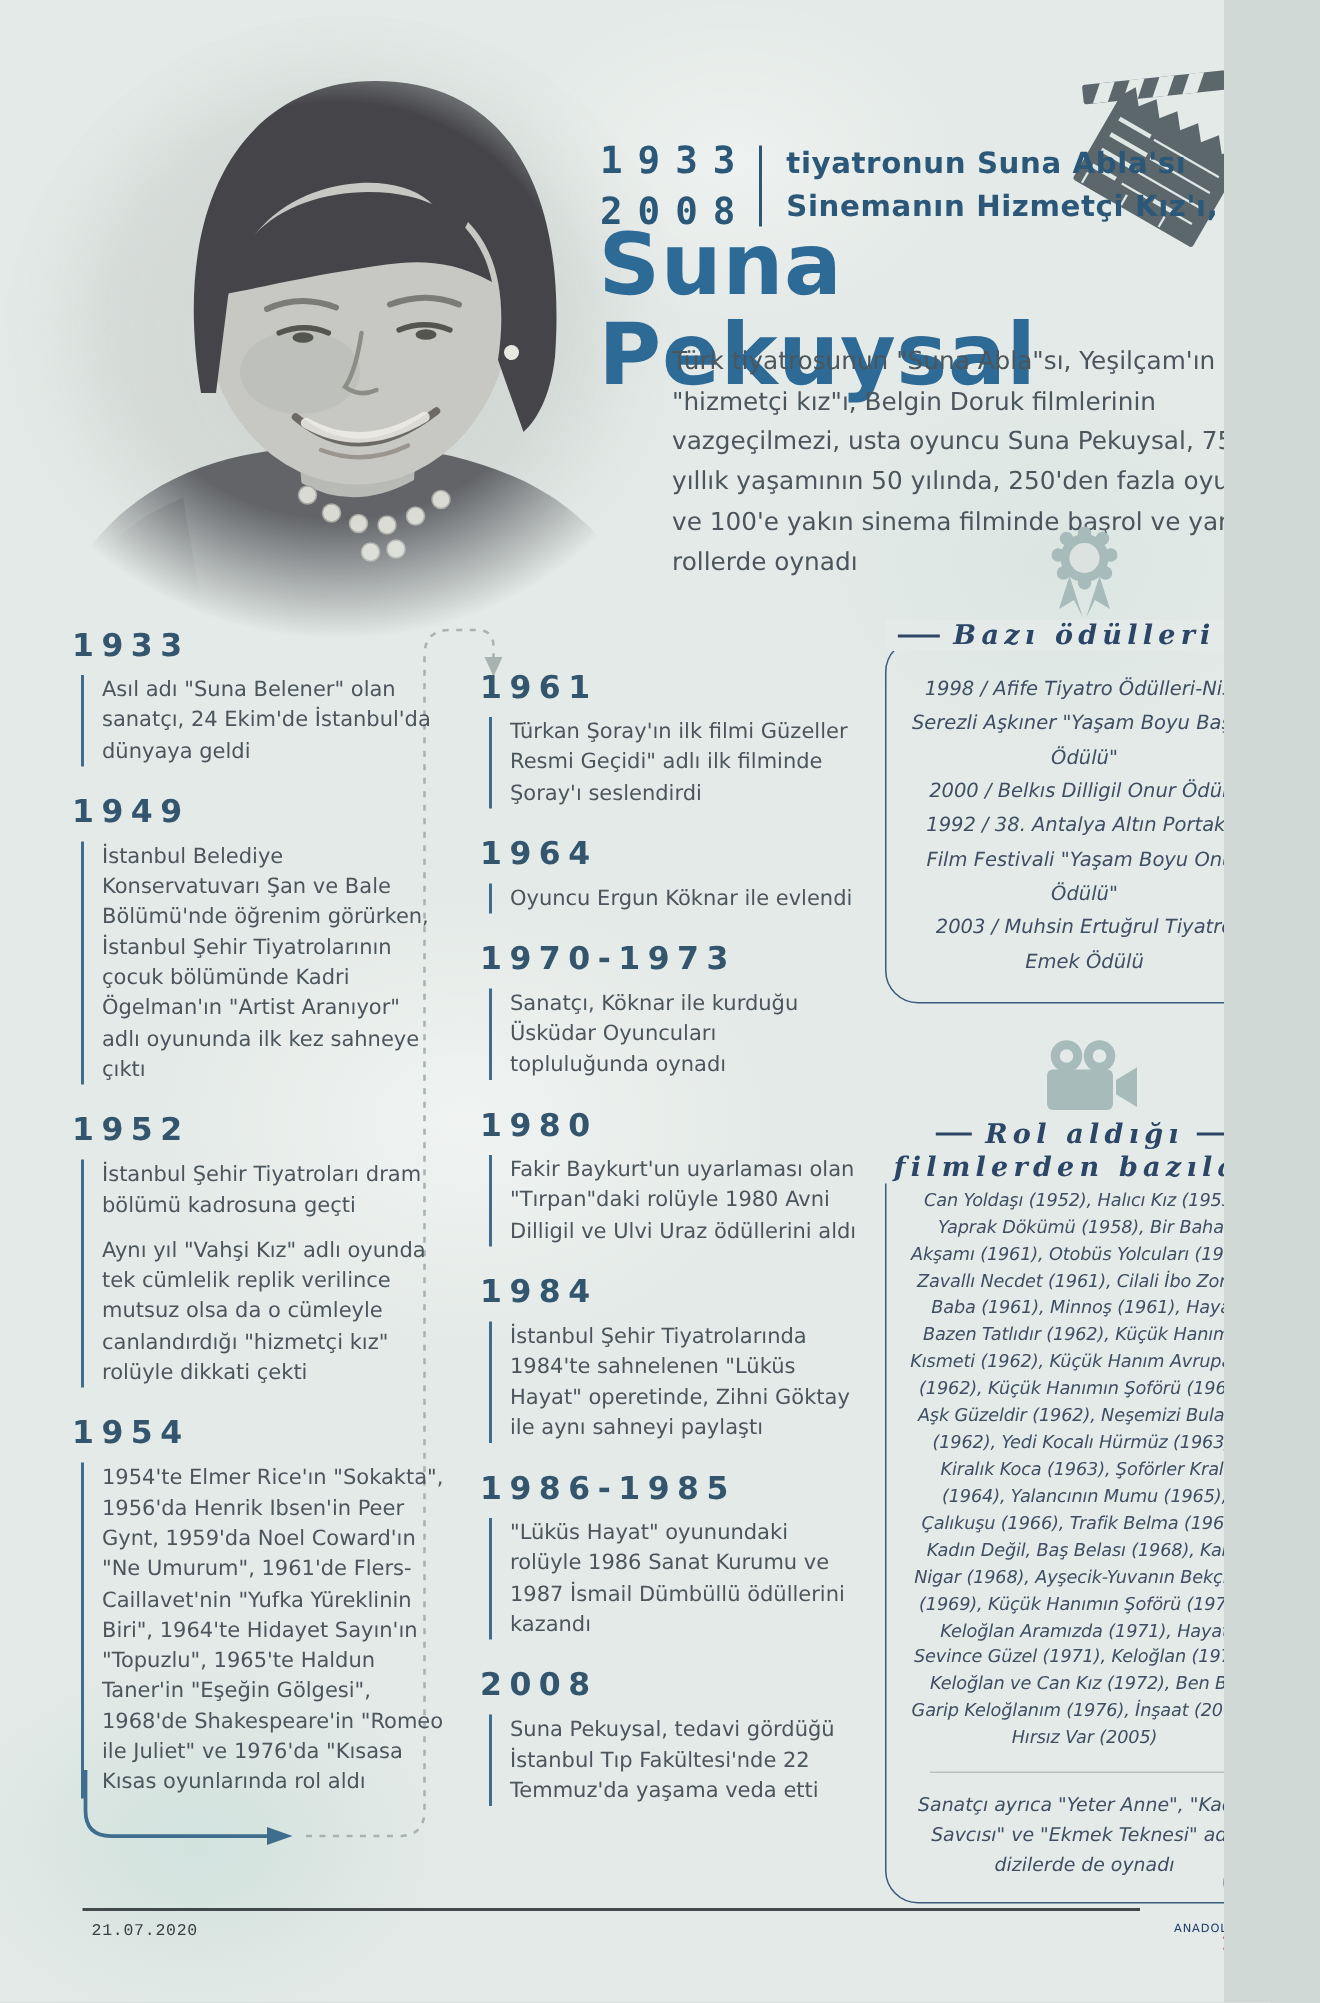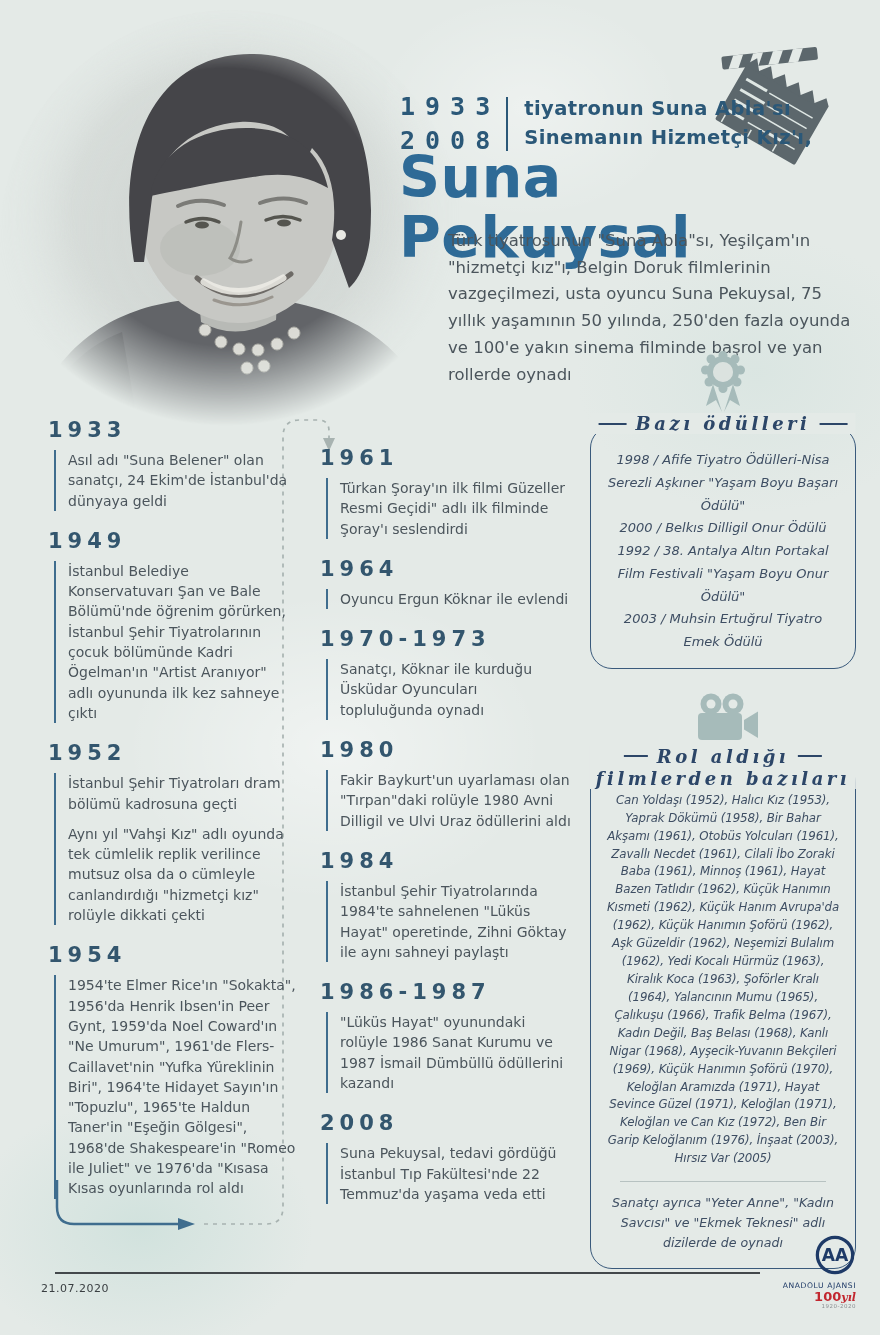--- a/index.html
+++ b/index.html
@@ -1,17 +1,17 @@
 <!DOCTYPE html>
 <html lang="tr"><head>
 <meta charset="utf-8">
 <style>
   html,body{margin:0;padding:0;background:#cfd8d5;}
   .poster{
-    position:relative;width:880px;height:1335px;overflow:hidden;
+    position:relative;width:816px;height:1335px;overflow:hidden;
     font-family:"DejaVu Sans","Liberation Sans",sans-serif;
     color:#4a545b;
     background:
       radial-gradient(300px 220px at 38% 56%, rgba(255,255,255,.45), transparent 70%),
       radial-gradient(240px 180px at 16% 92%, rgba(160,205,196,.28), transparent 72%),
       radial-gradient(260px 200px at 86% 28%, rgba(180,212,205,.20), transparent 70%),
       radial-gradient(220px 160px at 60% 8%, rgba(255,255,255,.35), transparent 70%),
       #e4eae7;
   }
   
@@ -59,21 +59,21 @@
   .films-title .row2{margin-top:1px;}
   .films-title .t-line{width:24px;height:2px;background:#2c4668;display:inline-block;}
   .box-body{font-style:italic;text-align:center;color:#3e4e63;}
   .awards-body{font-size:13px;line-height:1.75;}
   .films-body{font-size:11.8px;line-height:1.52;letter-spacing:-.1px;}
   .films-box{padding-top:30px;}
   .films-divider{border:none;border-top:1px solid #b7c2c1;width:88%;margin:13px auto 11px auto;}
   .films-note{font-style:italic;text-align:center;color:#3e4e63;font-size:12.6px;line-height:1.6;margin:0;}
   
   .footer-line{position:absolute;left:55px;top:1272px;width:705px;height:2px;background:#43484b;}
-  .footer-date{position:absolute;left:41px;top:1282px;font-size:11px;letter-spacing:.5px;color:#393e41;}
+  .footer-date{position:absolute;left:61px;top:1282px;font-size:11px;letter-spacing:.5px;color:#393e41;font-family:Liberation Mono, monospace;}
   .aa-block{position:absolute;left:772px;top:1234px;width:84px;text-align:right;}
   .aa-name{font-size:7.6px;font-weight:normal;letter-spacing:.6px;color:#1e3a67;margin-top:1px;}
   .aa-100{font-size:13px;color:#c2272f;font-weight:bold;line-height:1;}
   .aa-100 .yil{font-family:"DejaVu Serif","Liberation Serif",serif;font-style:italic;font-size:11px;}
   .aa-years{font-size:5.5px;color:#8a8f93;letter-spacing:.5px;}
   p{margin:0;}
 </style>
 </head>
 <body>
 
@@ -209,21 +209,21 @@
     </div>
     <div class="entry">
       <div class="entry-year">1980</div>
       <p class="entry-text">Fakir Baykurt'un uyarlaması olan "Tırpan"daki rolüyle 1980 Avni Dilligil ve Ulvi Uraz ödüllerini aldı</p>
     </div>
     <div class="entry">
       <div class="entry-year">1984</div>
       <p class="entry-text">İstanbul Şehir Tiyatrolarında 1984'te sahnelenen "Lüküs Hayat" operetinde, Zihni Göktay ile aynı sahneyi paylaştı</p>
     </div>
     <div class="entry">
-      <div class="entry-year">1986-1987</div>
+      <div class="entry-year">1986-1985</div>
       <p class="entry-text">"Lüküs Hayat" oyunundaki rolüyle 1986 Sanat Kurumu ve 1987 İsmail Dümbüllü ödüllerini kazandı</p>
     </div>
     <div class="entry">
       <div class="entry-year">2008</div>
       <p class="entry-text">Suna Pekuysal, tedavi gördüğü İstanbul Tıp Fakültesi'nde 22 Temmuz'da yaşama veda etti</p>
     </div>
   </section>
 
   <aside class="right-col">
 

